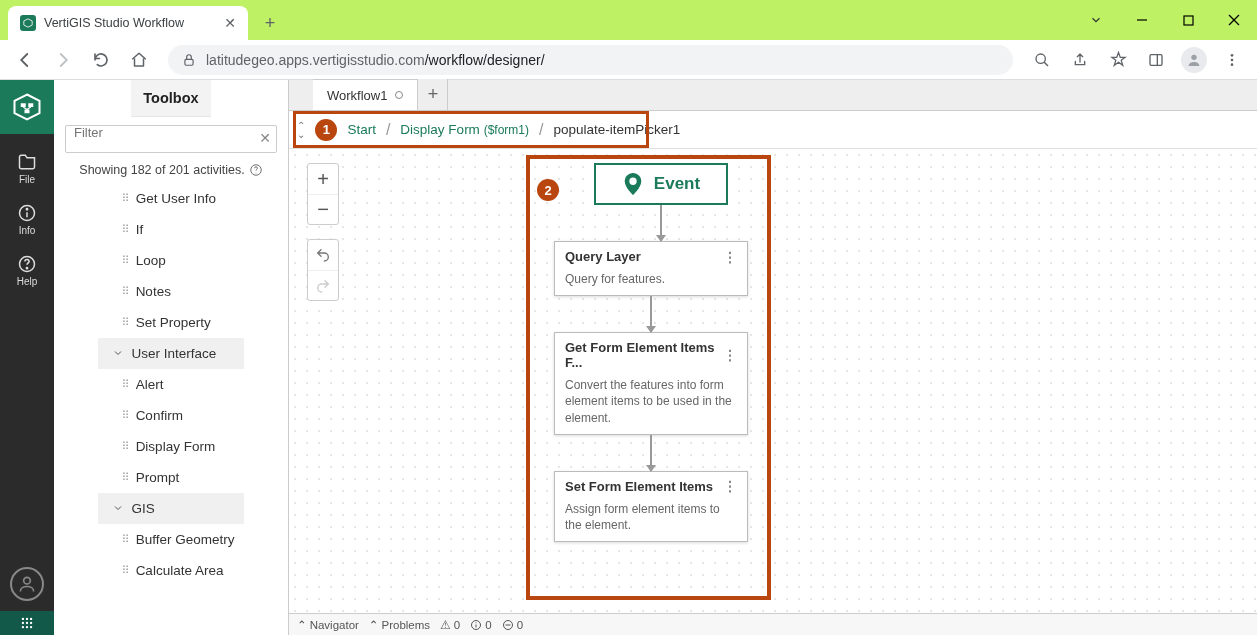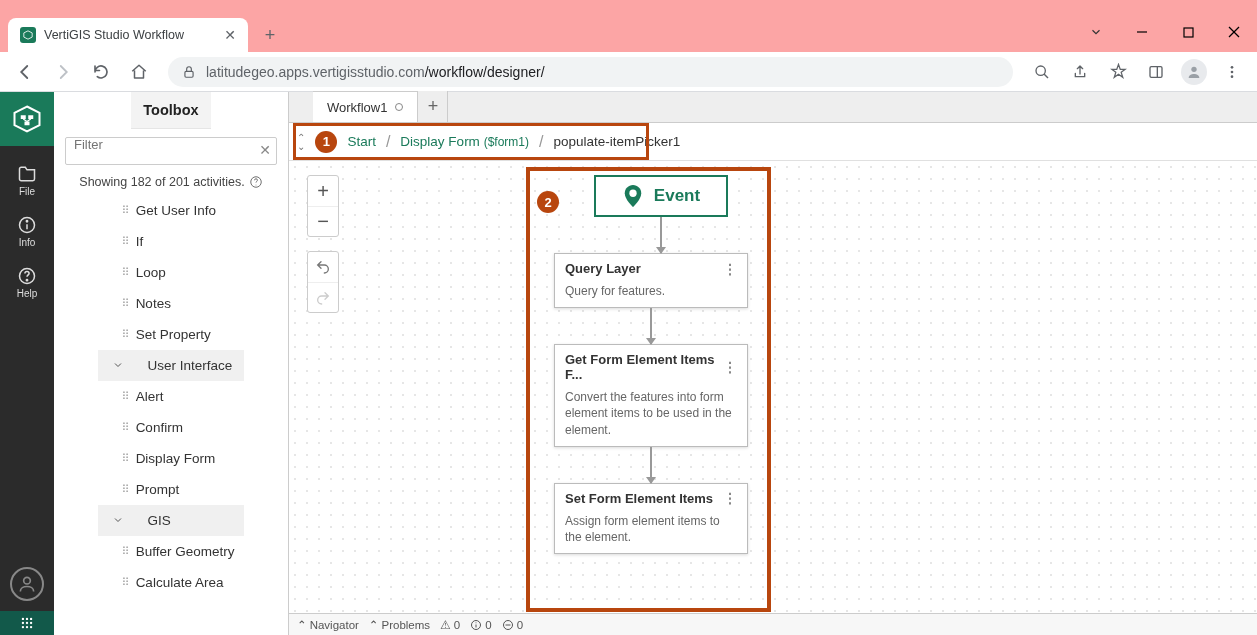--- a/index.html
+++ b/index.html
@@ -1,19 +1,19 @@
 <!DOCTYPE html>
 <html><head>
 <meta charset="utf-8">
 <style>
   * { box-sizing: border-box; margin: 0; padding: 0; font-family: "Segoe UI", Arial, sans-serif; }
   body { width: 1257px; height: 635px; overflow: hidden; background: #fff; display: flex; flex-direction: column; }
   
   
-  .browser-tabs { height: 52px; background: #fca5a5; display: flex; align-items: flex-end; padding-left: 8px; }
+  .browser-tabs { height: 40px; background: #bef264; display: flex; align-items: flex-end; padding-left: 8px; }
   .tab { background: #fff; height: 34px; width: 240px; border-radius: 8px 8px 0 0; display: flex; align-items: center; padding: 0 12px; gap: 8px; font-size: 12.5px; color: #3c4043; }
   .tab .favicon { width: 16px; height: 16px; background: #1a7a5a; border-radius: 3px; display: flex; align-items: center; justify-content: center; }
   .tab .favicon svg { width: 10px; height: 10px; }
   .tab .close { margin-left: auto; font-size: 14px; color: #5f6368; }
   .new-tab { width: 28px; height: 28px; display: flex; align-items: center; justify-content: center; color: #5f6368; font-size: 18px; margin-left: 8px; margin-bottom: 3px; }
   .window-controls { margin-left: auto; display: flex; height: 40px; }
   .wc { width: 46px; display: flex; align-items: center; justify-content: center; color: #000; }
   
   .toolbar { height: 40px; background: #fff; border-bottom: 1px solid #dadce0; display: flex; align-items: center; padding: 0 8px; gap: 4px; }
   .toolbar .nav-btn { width: 34px; height: 34px; display: flex; align-items: center; justify-content: center; color: #5f6368; border-radius: 50%; }
@@ -40,21 +40,21 @@
   .filter-wrap { padding: 6px 8px; }
   .filter { width: 100%; height: 28px; border: 1px solid #ccc; border-radius: 2px; padding: 0 26px 12px 8px; font-size: 13px; color: #555; background:#fff; }
   .filter-wrap { position: relative; }
   .filter-clear { position: absolute; right: 14px; top: 50%; transform: translateY(-50%); color: #888; font-size: 14px; }
   .showing { padding: 4px 10px 6px; font-size: 12.5px; color: #444; display: flex; align-items: center; gap: 4px;}
   .toolbox-list { flex: 1; overflow-y: auto; position: relative;}
   .toolbox-list::-webkit-scrollbar{width:12px;}
   .toolbox-list::-webkit-scrollbar-thumb{background:#c1c1c1;}
   .tb-item { padding: 8px 10px 8px 24px; font-size: 13.5px; color: #333; display: flex; align-items: center; gap: 4px;}
   .tb-item .grip { color:#aaa; font-size:11px; letter-spacing:-2px; margin-right:4px;}
-  .tb-section { padding: 8px 10px 8px 14px; font-size: 13.5px; color: #333; background: #f0f0f0; display: flex; align-items: center; gap: 24px; font-weight:500;}
+  .tb-section { padding: 8px 10px 8px 14px; font-size: 13.5px; color: #333; background: #f0f0f0; display: flex; align-items: center; gap: 8px; font-weight:500;}
   
   .main { flex: 1; display: flex; flex-direction: column; min-width: 0; }
   .tabs-row { height: 31px; border-bottom: 1px solid #ccc; display: flex; align-items: flex-end; background: #eeeeee;}
   .doc-tab { height: 31px; padding: 0 14px; display: flex; align-items: center; gap: 8px; font-size: 13px; color: #333; background: #fff; border-right: 1px solid #ccc; border-top: 1px solid #ccc;}
   .doc-tab .dot { width: 8px; height: 8px; border: 1px solid #888; border-radius: 50%; }
   .tab-add { width: 30px; height: 31px; display: flex; align-items: center; justify-content: center; color: #666; font-size: 18px; border-right:1px solid #ccc; background:#eee;}
   
   .breadcrumb-wrap { position: relative; height: 38px; border-bottom: 1px solid #e0e0e0; display: flex; align-items: center; padding-left: 4px; }
   .bc-chevs { display: flex; flex-direction: column; color: #777; font-size: 10px; line-height: 9px; padding: 0 4px;}
   .bc-highlight { position:absolute; left: 4px; top: 0px; height: 37px; border: 3px solid #b8460e; pointer-events:none; z-index:8;}

